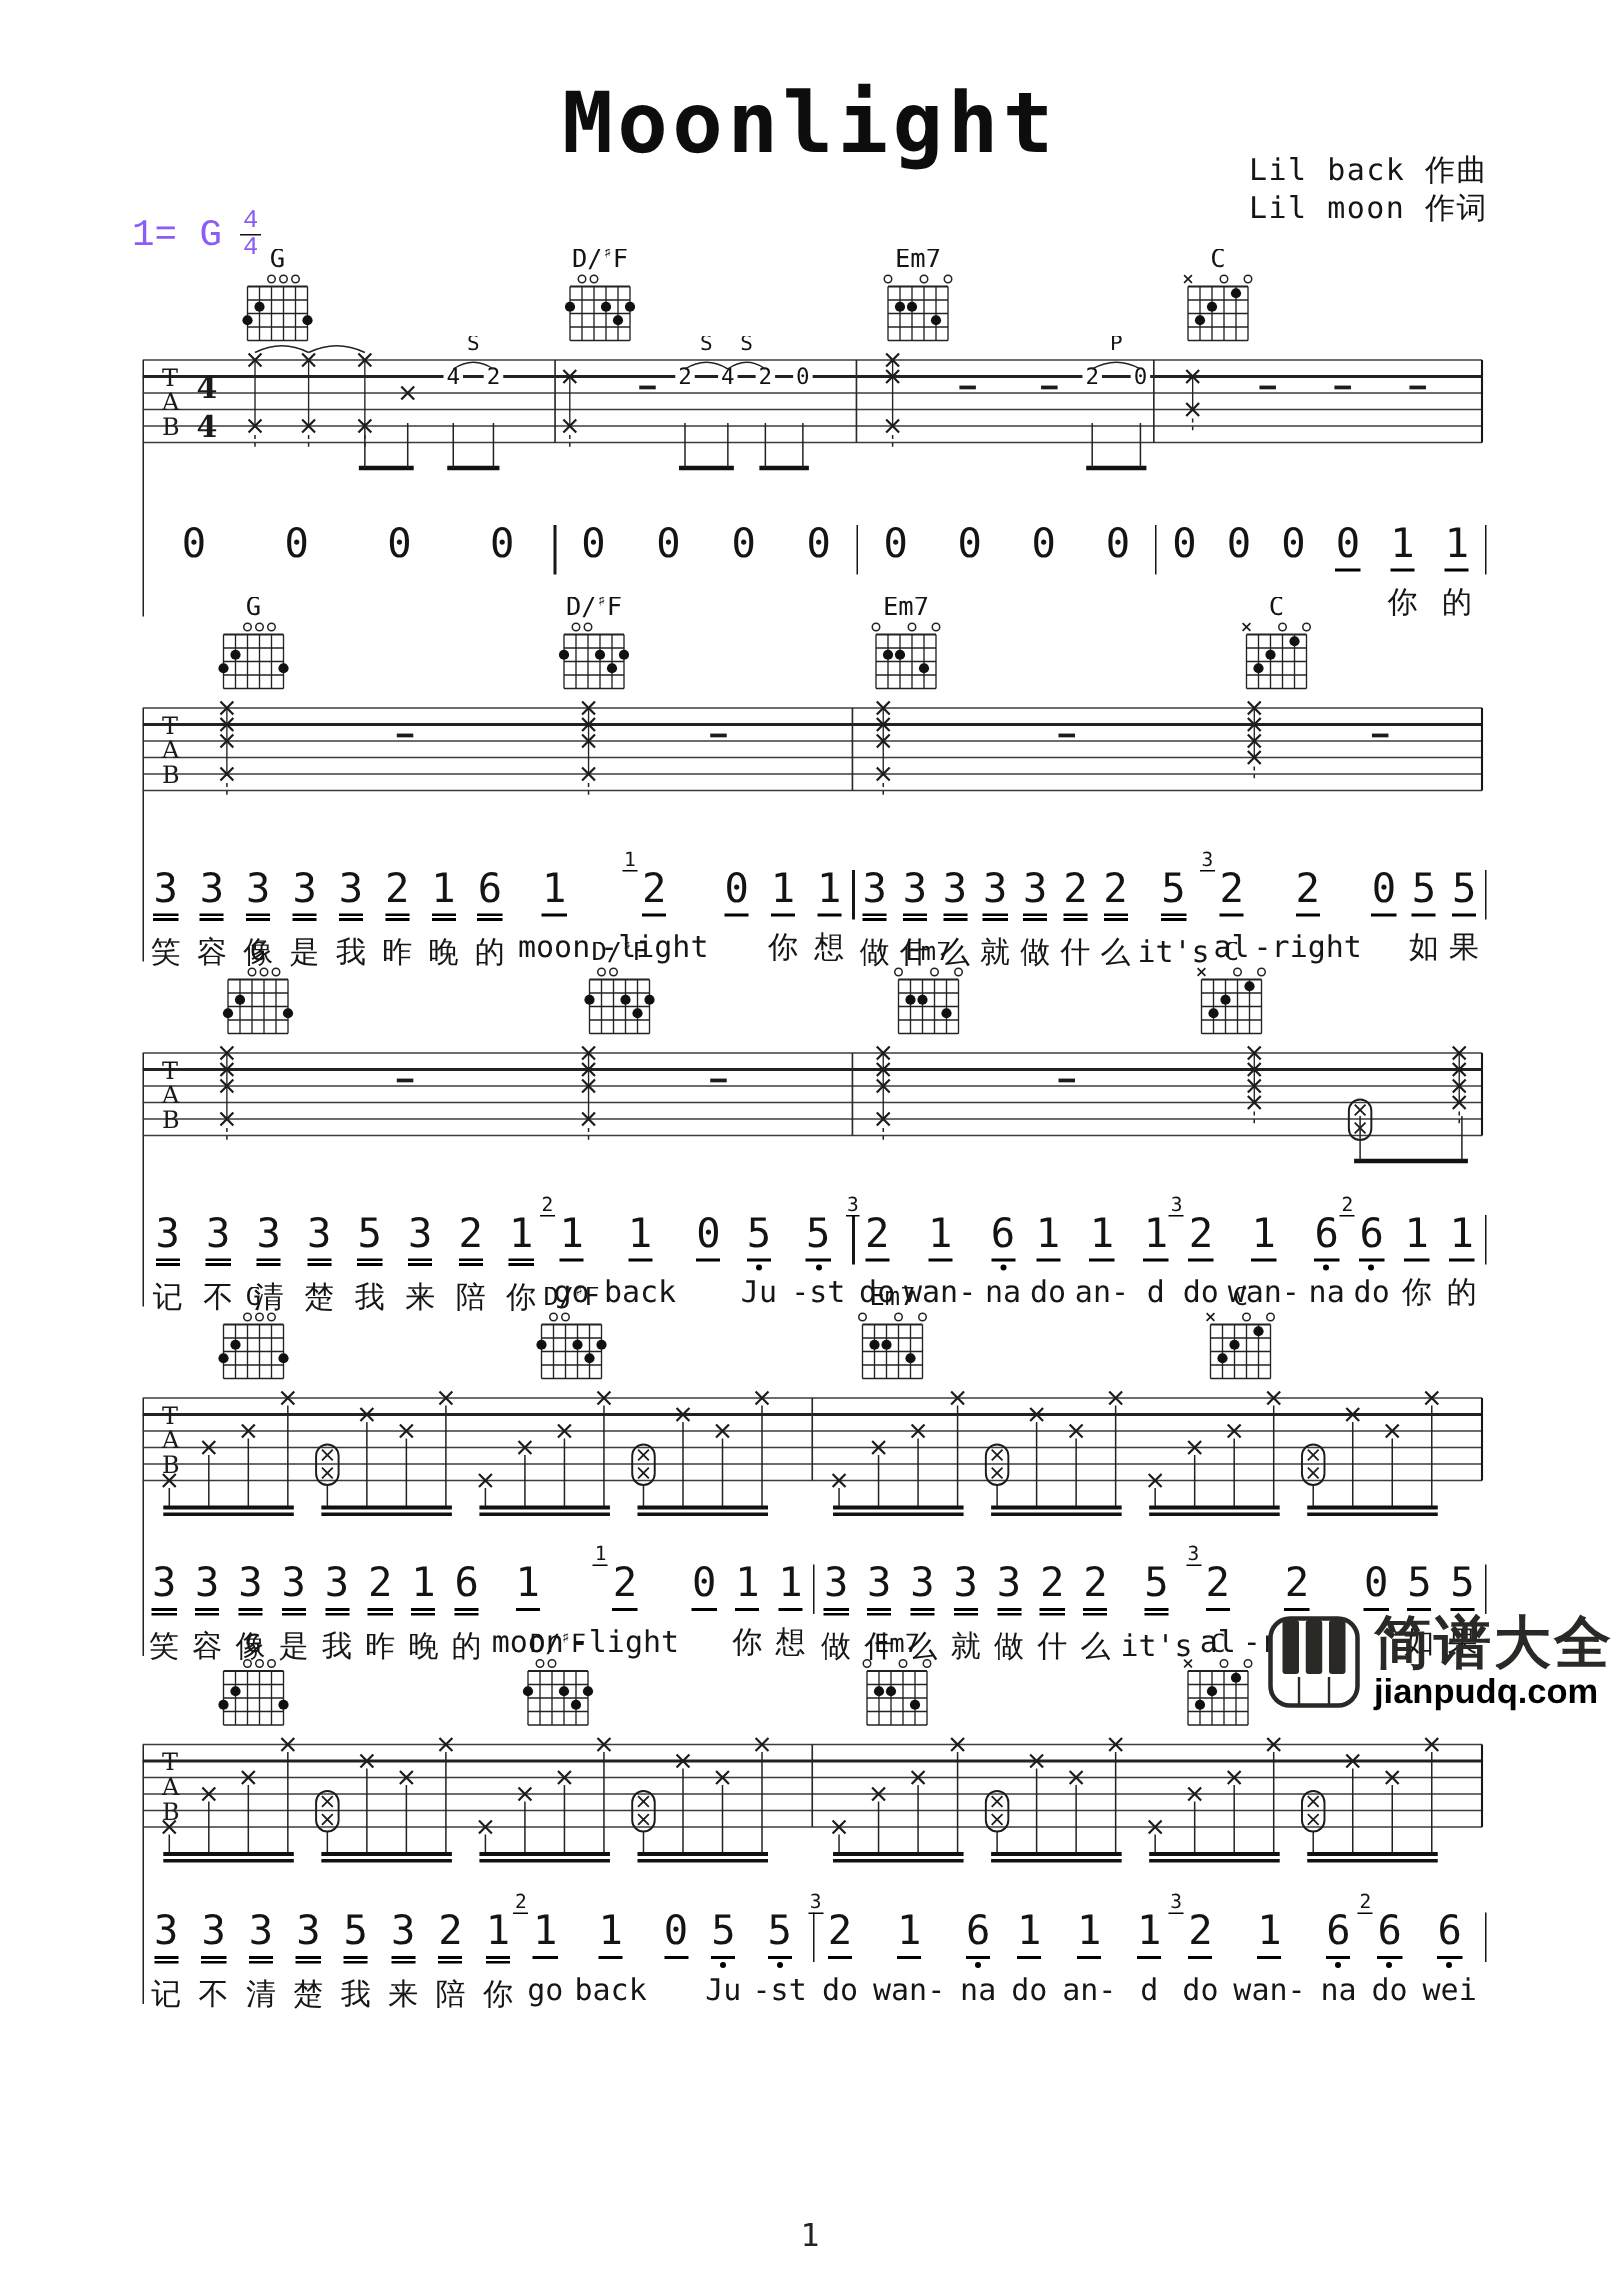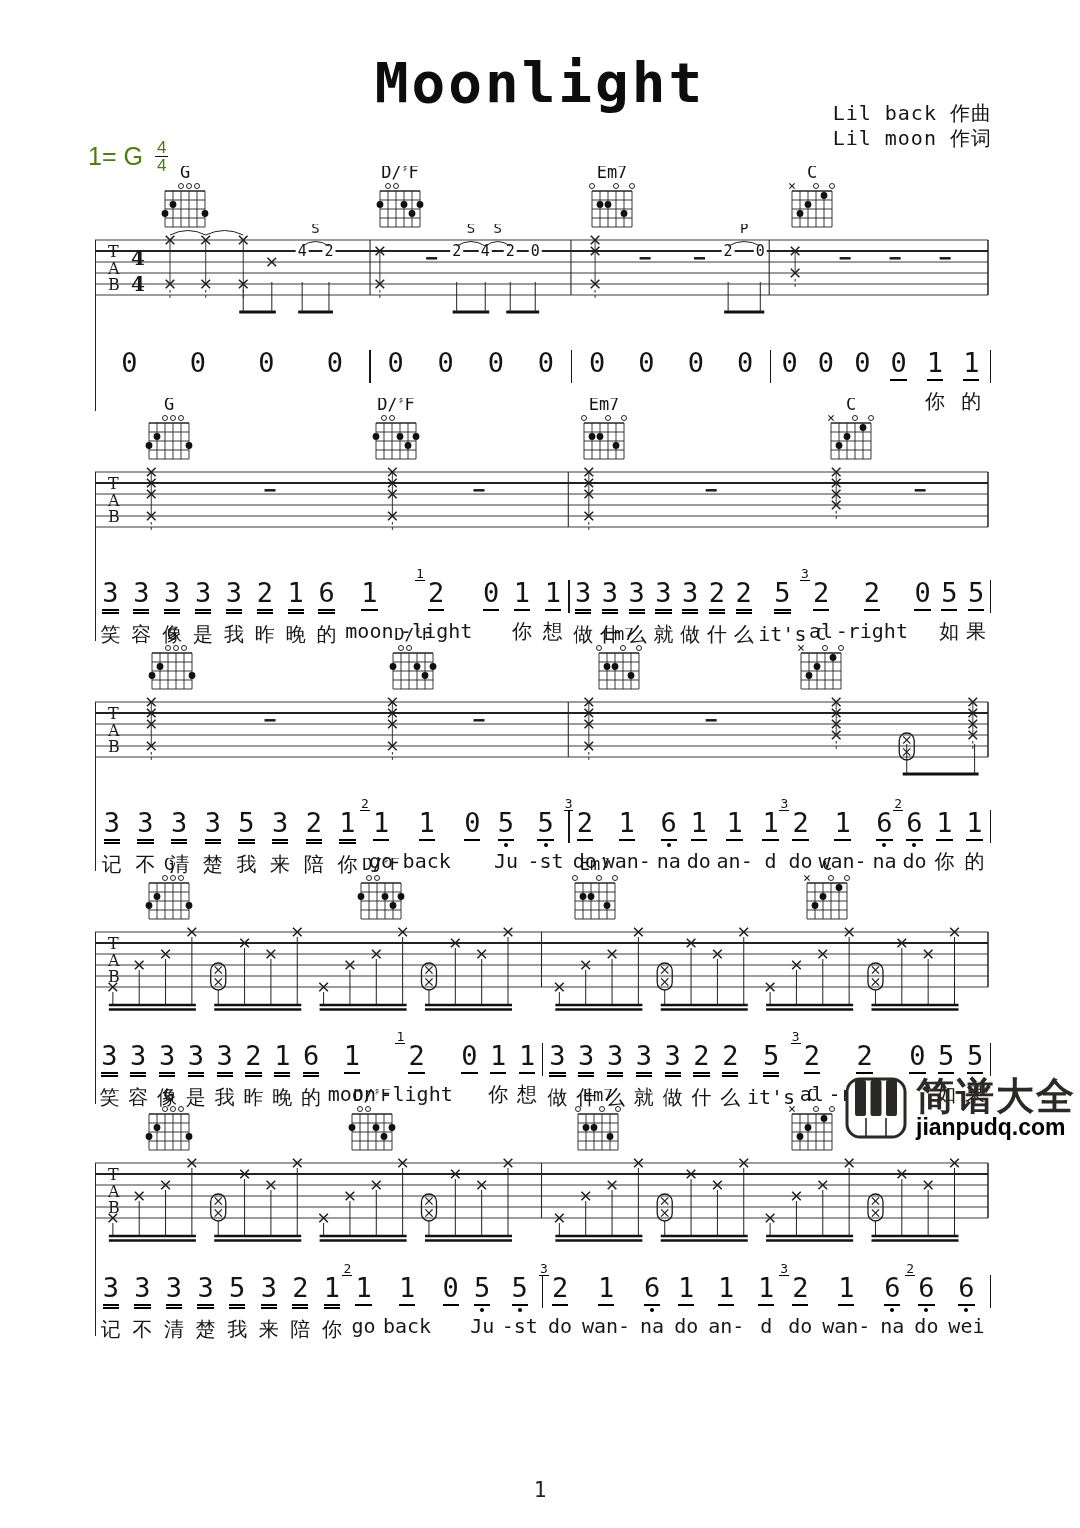--- a/index.html
+++ b/index.html
@@ -5,22 +5,22 @@
   html,body{margin:0;padding:0;}
   body{width:1080px;height:1528px;background:#ffffff;color:#111;
        font-family:"Liberation Sans",sans-serif;overflow:hidden;}
   #page{position:relative;width:1080px;height:1148px;background:#fff;}
   .title{position:absolute;top:50px;left:0;width:1080px;text-align:center;
          font-family:"DejaVu Sans Mono",monospace;font-weight:bold;
          font-size:56px;letter-spacing:3px;color:#0d0d0d;}
   .credits{position:absolute;top:101px;right:88px;text-align:left;
            font-family:"DejaVu Sans Mono",monospace;font-size:20px;
            line-height:25px;letter-spacing:1px;color:#151515;}
-  .keysig{position:absolute;top:139px;left:88px;font-family:Liberation Sans, sans-serif;
-          font-size:25px;color:#4d7c0f;display:flex;align-items:center;text-align:center;}
+  .keysig{position:absolute;top:139px;left:88px;font-family:Liberation Mono, monospace;
+          font-size:25px;color:#8b5cf6;display:flex;align-items:center;text-align:center;}
   .frac{display:inline-flex;flex-direction:column;align-items:center;margin-left:12px;
         font-size:17px;line-height:17px;}
   .frac .ft{border-bottom:1.4px solid #111;padding:0 2px;}
   .sysline{position:absolute;width:1.3px;background:#222;}
   .chord-svg,.tab-svg{position:absolute;}
   .melody{position:absolute;display:flex;align-items:flex-start;}
   .measure{display:flex;justify-content:space-around;align-items:flex-start;min-width:0;}
   .mbar{flex:0 0 1.5px;width:1.5px;height:33px;background:#161616;margin-top:13px;}
   .cell{display:flex;flex-direction:column;align-items:center;margin-top:12px;}
   .note{position:relative;font-family:"DejaVu Sans Mono",monospace;font-size:27px;

